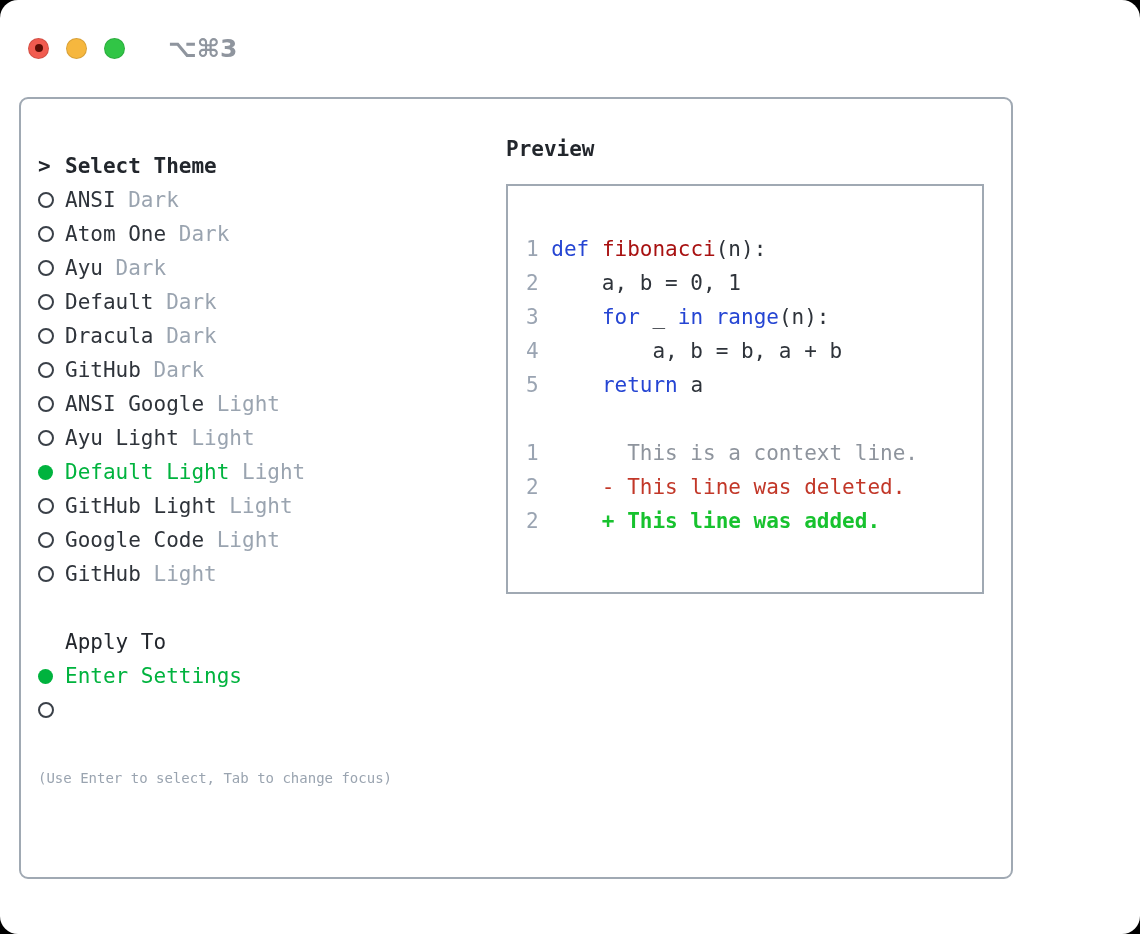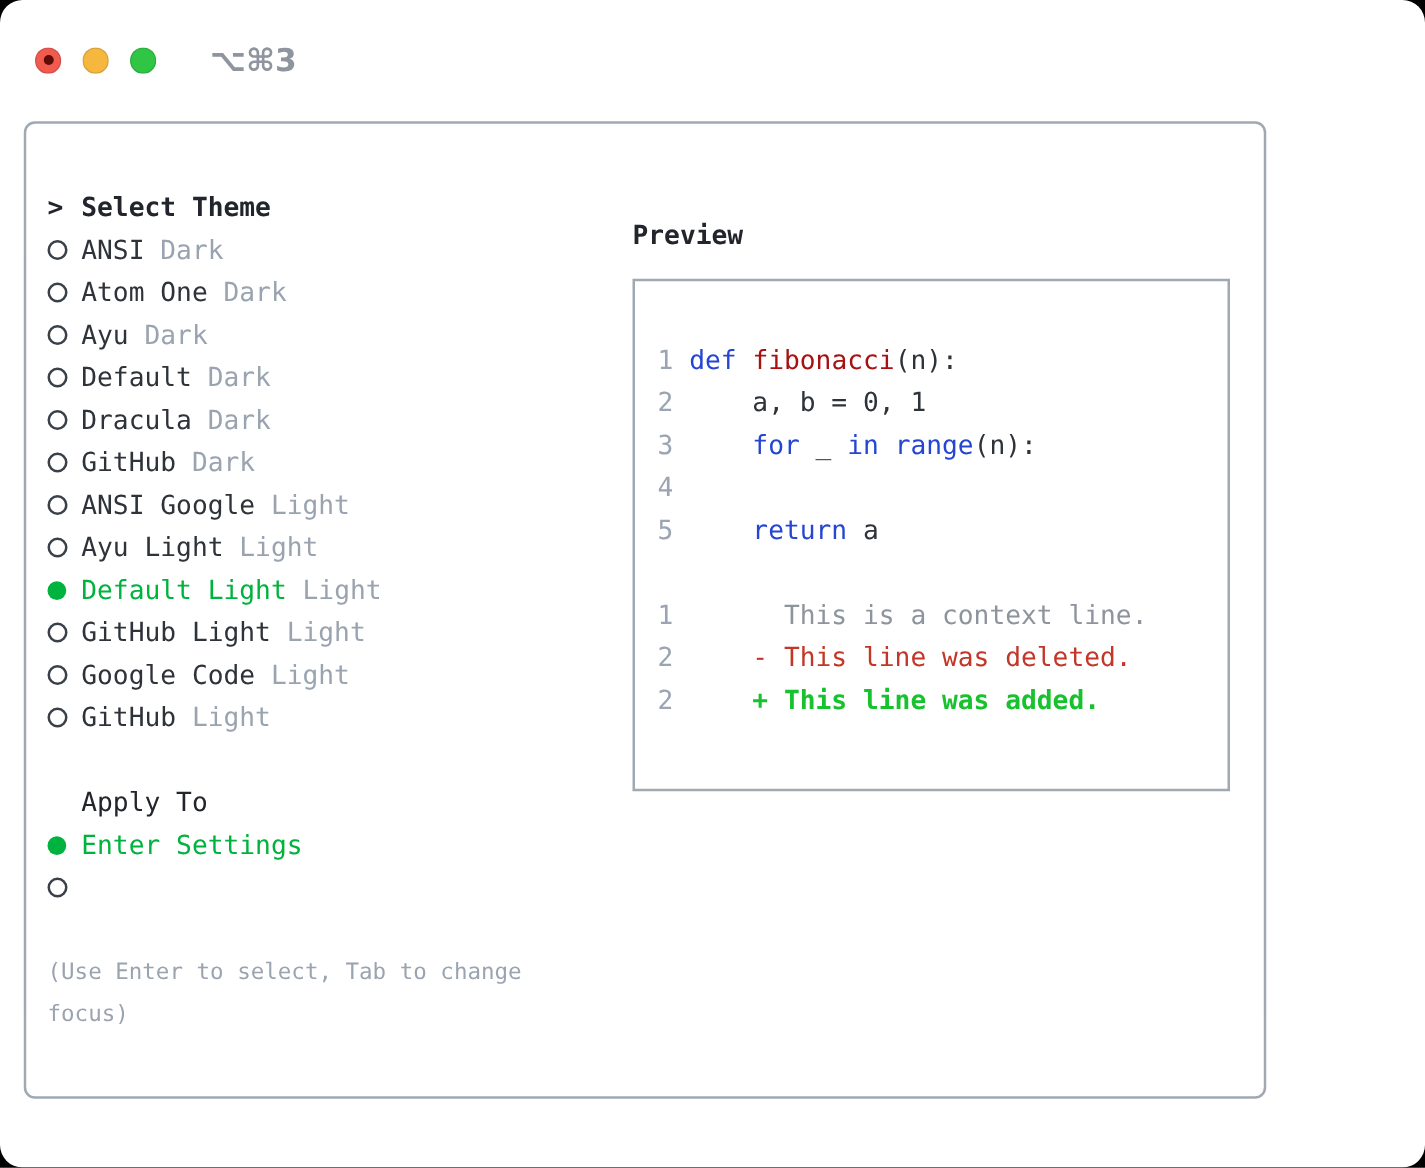--- a/index.html
+++ b/index.html
@@ -12,36 +12,36 @@
   .light{width:21px;height:21px;border-radius:50%;border:1px solid rgba(0,0,0,.12);box-sizing:border-box;position:relative;cursor:default;}
   .light-red{background:var(--traffic_red);}
   .light-red::after{content:"";position:absolute;left:50%;top:50%;width:8px;height:8px;margin:-4px 0 0 -4px;border-radius:50%;background:var(--traffic_red_dot);}
   .light-yellow{background:var(--traffic_yellow);}
   .light-green{background:var(--traffic_green);}
   .win-title{margin-left:43px;font-size:25px;font-weight:bold;color:var(--title_gray);font-family:"DejaVu Sans","DejaVu Sans Mono",sans-serif;}
 
   
   .panel{position:absolute;left:19px;top:97px;width:994px;height:782px;border:2px solid var(--border);border-radius:9px;box-sizing:border-box;display:flex;background:#fff;}
   .left-col{width:483px;box-sizing:border-box;padding:50px 0 0 17px;}
-  .right-col{flex:1;box-sizing:border-box;padding:72px 0 0 2px;}
+  .right-col{flex:1;box-sizing:border-box;padding:33px 0 0 2px;}
 
   .row{height:34px;display:flex;align-items:center;white-space:pre;font-size:21px;}
   .marker{width:27px;display:flex;align-items:center;flex-shrink:0;}
   .cursor-glyph{font-weight:bold;color:var(--text_bold);font-size:21px;}
   .ring{width:12px;height:12px;border-radius:50%;border:2px solid var(--ring_color);box-sizing:content-box;}
   .dot{width:15px;height:15px;border-radius:50%;background:var(--green);}
   .header-label{font-weight:bold;color:var(--text_bold);}
   .sub-header{color:var(--text_bold);}
   .tname{color:var(--text_dark);}
   .tvariant{color:var(--muted);}
   .selected .tname{color:var(--green);}
   .opt-label{color:var(--text_dark);}
   .selected .opt-label{color:var(--green);}
   .spacer{height:34px;}
-  .help{width:402px;margin-top:0;font-size:18px;line-height:34px;color:var(--muted);}
+  .help{width:402px;margin-top:0;font-size:14px;line-height:34px;color:var(--muted);}
 
   
   .preview-title{height:34px;display:flex;align-items:center;font-size:21px;font-weight:bold;color:var(--text_bold);}
   .preview-box{margin-top:18px;width:478px;box-sizing:border-box;border:2px solid var(--border);padding:46px 0 54px 18px;background:#fff;}
   .pline{height:34px;display:flex;align-items:center;white-space:pre;font-size:21px;}
   .seg-ln{color:var(--line_number);}
   .seg-pl{color:var(--text_dark);}
   .seg-kw{color:var(--keyword);}
   .seg-fn{color:var(--function);}
   .seg-ctx{color:var(--context);}
@@ -101,21 +101,21 @@
 
       <div class="help">(Use Enter to select, Tab to change focus)</div>
     </div>
 
     <div class="right-col">
       <div class="preview-title">Preview</div>
       <div class="preview-box" id="preview-box">
           <div class="pline"><span class="seg-ln">1</span><span class="seg-pl"> </span><span class="seg-kw">def</span><span class="seg-pl"> </span><span class="seg-fn">fibonacci</span><span class="seg-pl">(n):</span></div>
           <div class="pline"><span class="seg-ln">2</span><span class="seg-pl">     a, b = 0, 1</span></div>
           <div class="pline"><span class="seg-ln">3</span><span class="seg-pl">     </span><span class="seg-kw">for</span><span class="seg-pl"> _ </span><span class="seg-kw">in</span><span class="seg-pl"> </span><span class="seg-kw">range</span><span class="seg-pl">(n):</span></div>
-          <div class="pline"><span class="seg-ln">4</span></div>
+          <div class="pline"><span class="seg-ln">4</span><span class="seg-pl">         a, b = b, a + b</span></div>
           <div class="pline"><span class="seg-ln">5</span><span class="seg-pl">     </span><span class="seg-kw">return</span><span class="seg-pl"> a</span></div>
           <div class="pline"><span class="seg-pl"> </span></div>
           <div class="pline"><span class="seg-ln">1</span><span class="seg-ctx">       This is a context line.</span></div>
           <div class="pline"><span class="seg-ln">2</span><span class="seg-del">     - This line was deleted.</span></div>
           <div class="pline"><span class="seg-ln">2</span><span class="seg-add">     + This line was added.</span></div>
         </div>
     </div>
 
   </div>
 </div>

